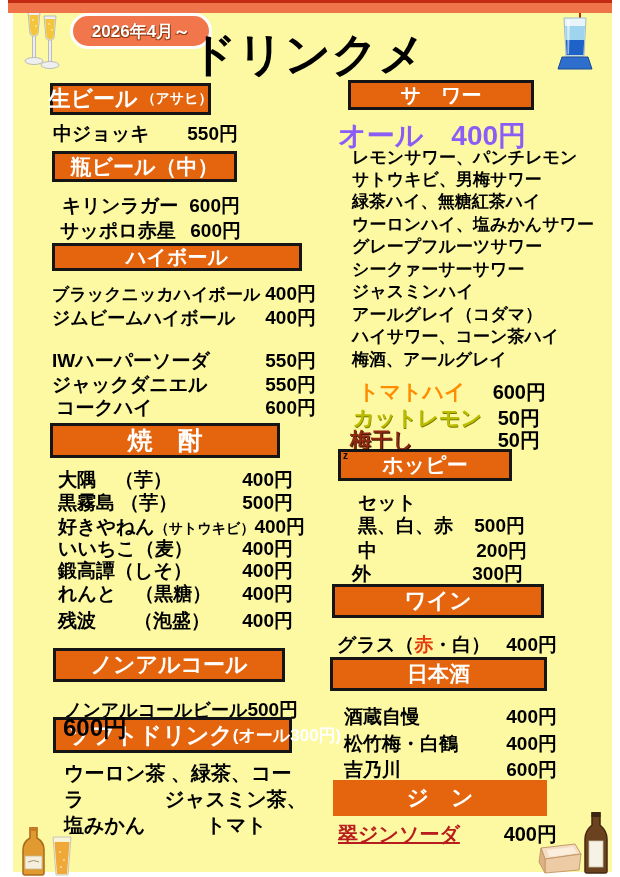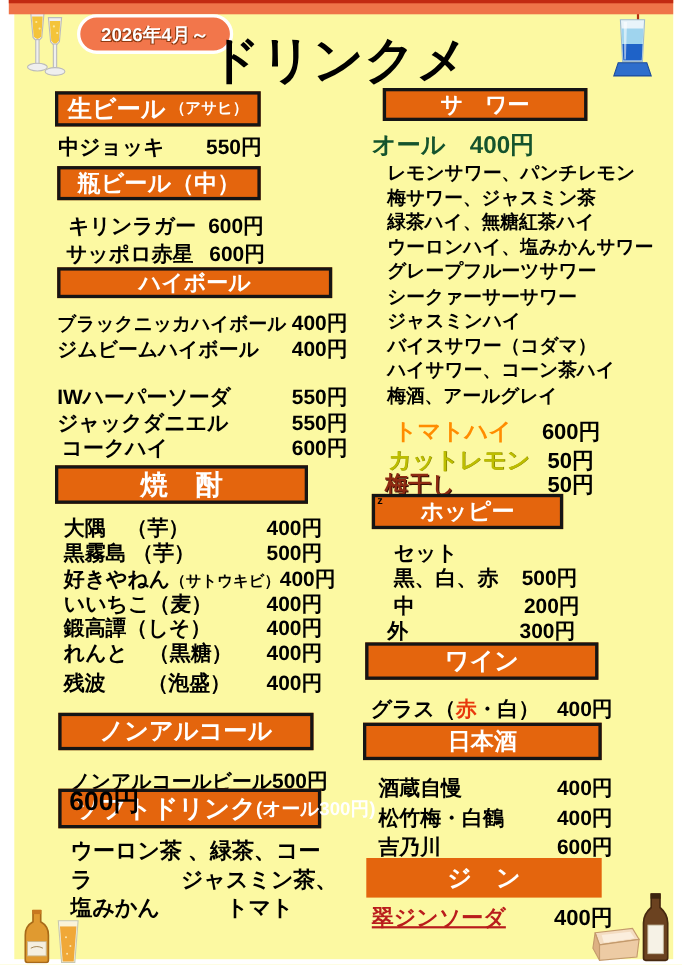--- a/index.html
+++ b/index.html
@@ -75,21 +75,21 @@
     <rect x="27" y="2" width="2" height="16" fill="#B03010"></rect>
     <rect x="24.5" y="0" width="7" height="5" fill="#E03818"></rect>
     <path d="M12 14 L34 14 L32 52 L14 52 Z" fill="#E9F4FA" stroke="#9FBBCC" stroke-width="1"></path>
     <path d="M13 22 L33 22 L32.2 36 L13.8 36 Z" fill="#9FD4EE"></path>
     <path d="M13.8 36 L32.2 36 L31.4 51 L14.6 51 Z" fill="#1E62C8"></path>
     <path d="M10 53 L36 53 L40 65 L6 65 Z" fill="#2E6ECC" stroke="#1A4A9A" stroke-width="1"></path>
     <path d="M15 16 L18 16 L17 50 L15.5 50 Z" fill="#FFFFFF" opacity="0.55"></path>
   </svg>
 </span>
 
-<div class="hdr" style="left:50px;top:83px;width:187px;height:32px">
+<div class="hdr" style="left:50px;top:83px;width:161px;height:32px">
   <span style="font-size:22px">生ビール</span>
   <span class="note" style="margin-left:4px">（アサヒ）</span>
 </div>
 <div class="row" style="left:53px;top:121px;width:185px">
   <span>中ジョッキ</span>
   <span>550円</span>
 </div>
 
 <div class="hdr" style="left:52px;top:151px;width:185px;height:31px;font-size:21px">
   <span>瓶ビール（中）</span>
@@ -192,30 +192,30 @@
     <path d="M4 2 L20 2 L19.6 6 L4.4 6 Z" fill="#FBF3D8"></path>
     <circle cx="10" cy="16" r="0.9" fill="#FBE6B0"></circle>
       <circle cx="14" cy="24" r="0.9" fill="#FBE6B0"></circle>
     <circle cx="11" cy="31" r="0.9" fill="#FBE6B0"></circle>
   </svg>
 </span>
 
 <div class="hdr" style="left:348px;top:80px;width:186px;height:30px;font-size:20px">
   <span>サ　ワー</span>
 </div>
-<div class="line" style="left:338px;top:117px;font-size:22px;color:#14532d">オール　400円</div>
+<div class="line" style="left:338px;top:117px;font-size:28px;color:#8b5cf6">オール　400円</div>
 
 <div class="line" style="left:352px;top:146px">レモンサワー、パンチレモン</div>
-<div class="line" style="left:352px;top:168px">梅サワー、ジャスミン茶</div>
+<div class="line" style="left:352px;top:168px">サトウキビ、男梅サワー</div>
 <div class="line" style="left:352px;top:190px">緑茶ハイ、無糖紅茶ハイ</div>
 <div class="line" style="left:352px;top:213px">ウーロンハイ、塩みかんサワー</div>
 <div class="line" style="left:352px;top:235px">グレープフルーツサワー</div>
 <div class="line" style="left:352px;top:258px">シークァーサーサワー</div>
 <div class="line" style="left:352px;top:280px">ジャスミンハイ</div>
-<div class="line" style="left:352px;top:303px">バイスサワー（コダマ）</div>
+<div class="line" style="left:352px;top:303px">アールグレイ（コダマ）</div>
 <div class="line" style="left:352px;top:325px">ハイサワー、コーン茶ハイ</div>
 <div class="line" style="left:352px;top:348px">梅酒、アールグレイ</div>
 
 <div class="row" style="left:358px;top:378px;width:188px">
   <span style="font-size:21px;color:#FF8C00">トマトハイ</span>
   <span style="font-size:20px">600円</span>
 </div>
 <div class="row" style="left:353px;top:404px;width:187px">
   <span style="font-size:21px;color:#BDBD00;text-shadow:0.5px 0.5px 0 #7A7A00">カットレモン</span>
   <span style="font-size:20px">50円</span>

